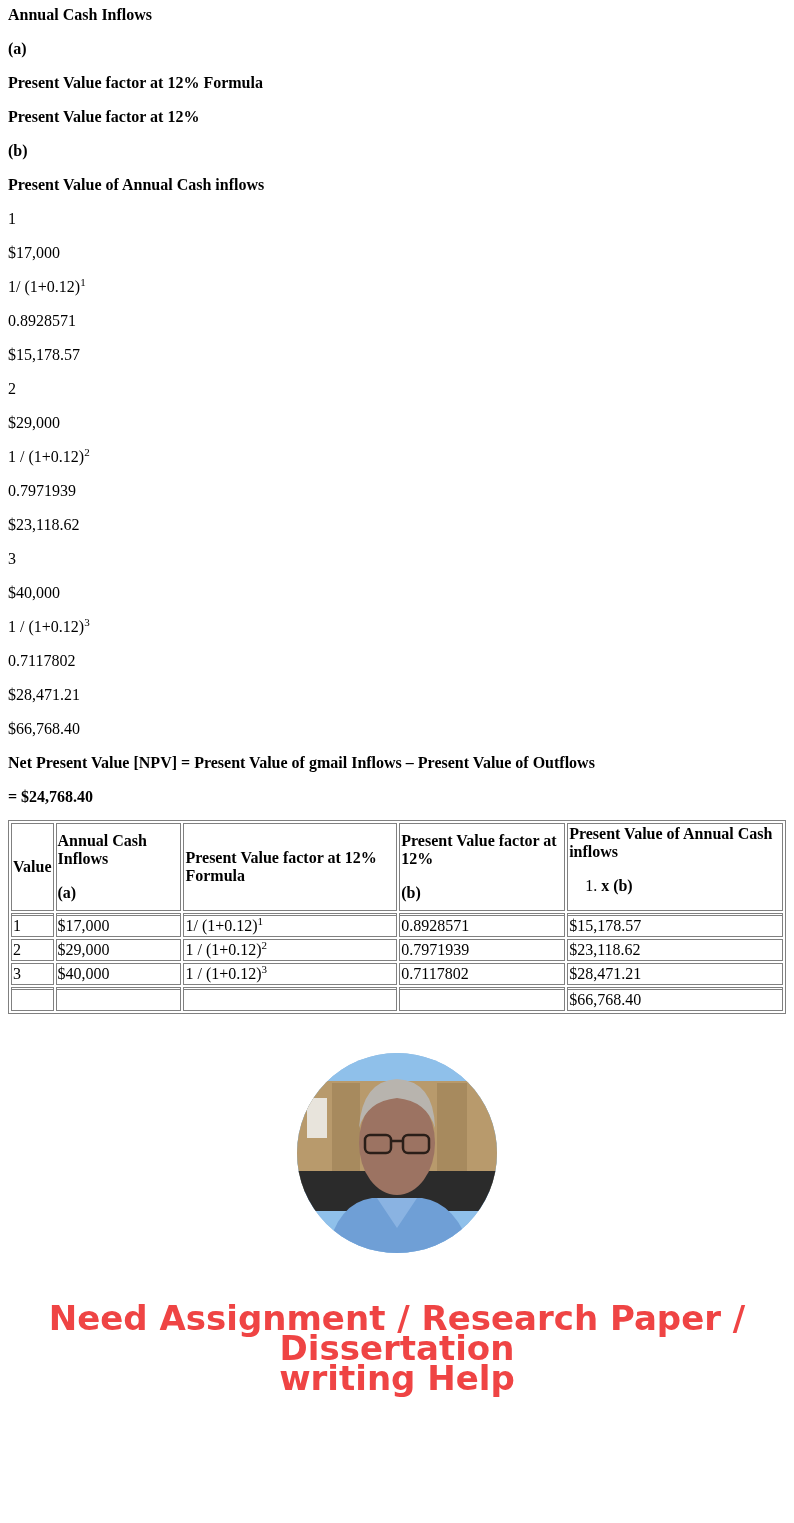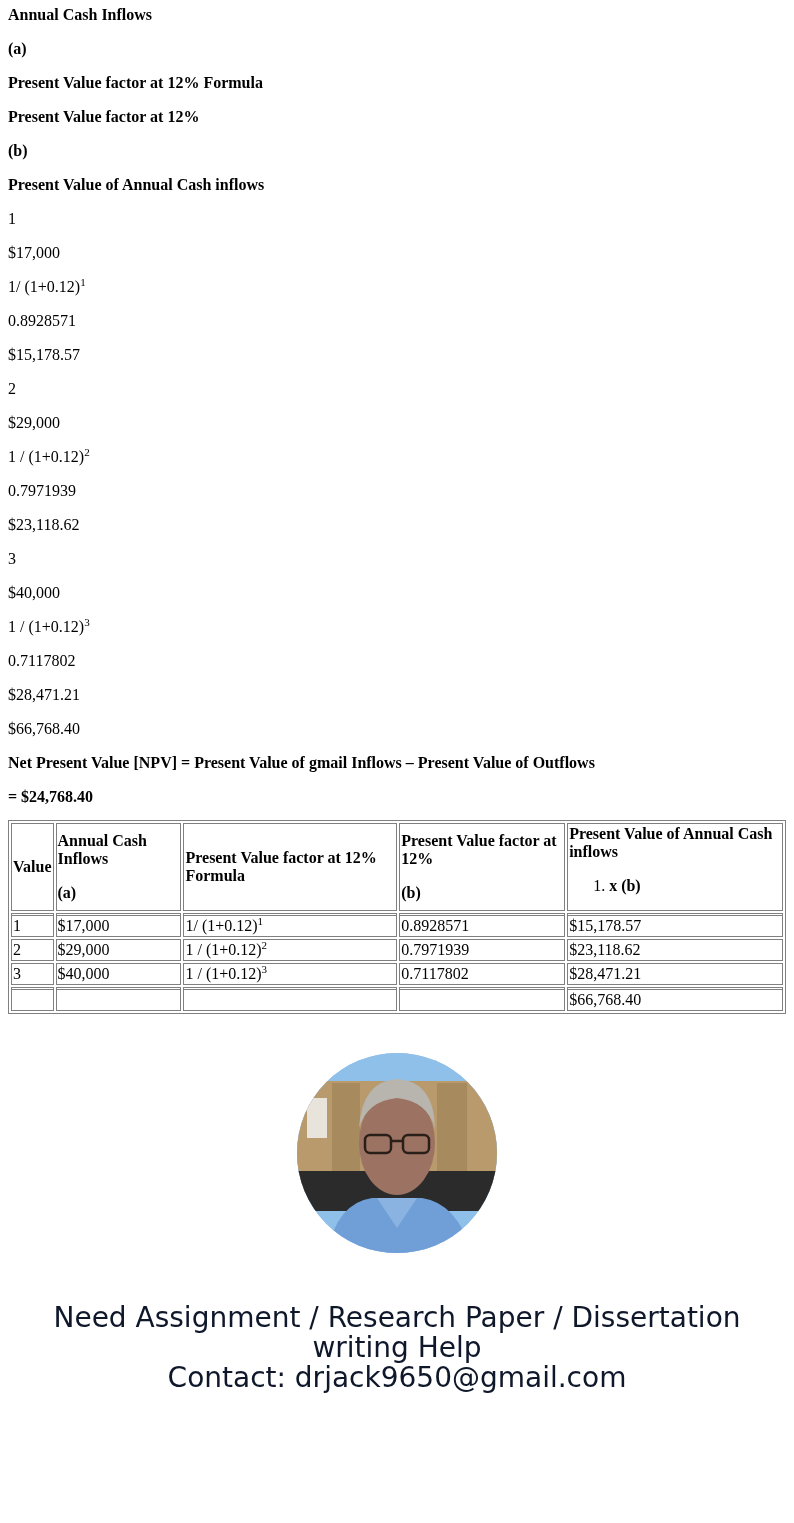--- a/index.html
+++ b/index.html
@@ -25,35 +25,35 @@
     border: 1px solid #808080;
     padding: 1px;
     vertical-align: middle;
     text-align: left;
   }
   table.pv thead td { font-weight: bold; vertical-align: middle; }
   table.pv thead td .hp { margin: 0; }
   table.pv thead td .hp + .hp { margin-top: 16px; }
   table.pv tbody.sep tr:first-child td { border-top: 3px double #808080; }
   table.pv tfoot td { border-top: 3px double #808080; }
-  .ol-item { padding-left: 24px; margin-top: 16px; }
+  .ol-item { padding-left: 16px; margin-top: 16px; }
   .ol-num { font-weight: normal; margin-right: 4px; }
   .avatar-wrap { display: flex; justify-content: center; margin-top: 39px; }
   .avatar {
     width: 200px; height: 200px; border-radius: 50%; overflow: hidden; position: relative;
     background: #8fb8e0;
   }
   .promo {
     margin-top: 50px;
     text-align: center;
     font-family: "DejaVu Sans", sans-serif;
-    font-weight: normal;
-    font-size: 28px;
+    font-weight: bold;
+    font-size: 34px;
     line-height: 30px;
-    color: #0f172a;
+    color: #ef4444;
     padding-bottom: 30px;
   }
 </style>
 </head>
 <body>
 
 <div class="content">
 
   <p class="para b">Annual Cash Inflows</p>
   <p class="para b">(a)</p>
@@ -162,14 +162,13 @@
       <rect x="68" y="82" width="26" height="18" rx="5" fill="none" stroke="#2a1e18" stroke-width="2.5"></rect>
       <rect x="106" y="82" width="26" height="18" rx="5" fill="none" stroke="#2a1e18" stroke-width="2.5"></rect>
       <line x1="94" y1="88" x2="106" y2="88" stroke="#2a1e18" stroke-width="2.5"></line>
     </svg>
   </div>
 </div>
 
 <div class="promo">
   <div>Need Assignment / Research Paper / Dissertation</div>
   <div>writing Help</div>
-  <div>Contact: drjack9650@gmail.com</div>
 </div>
 
 </body></html>

